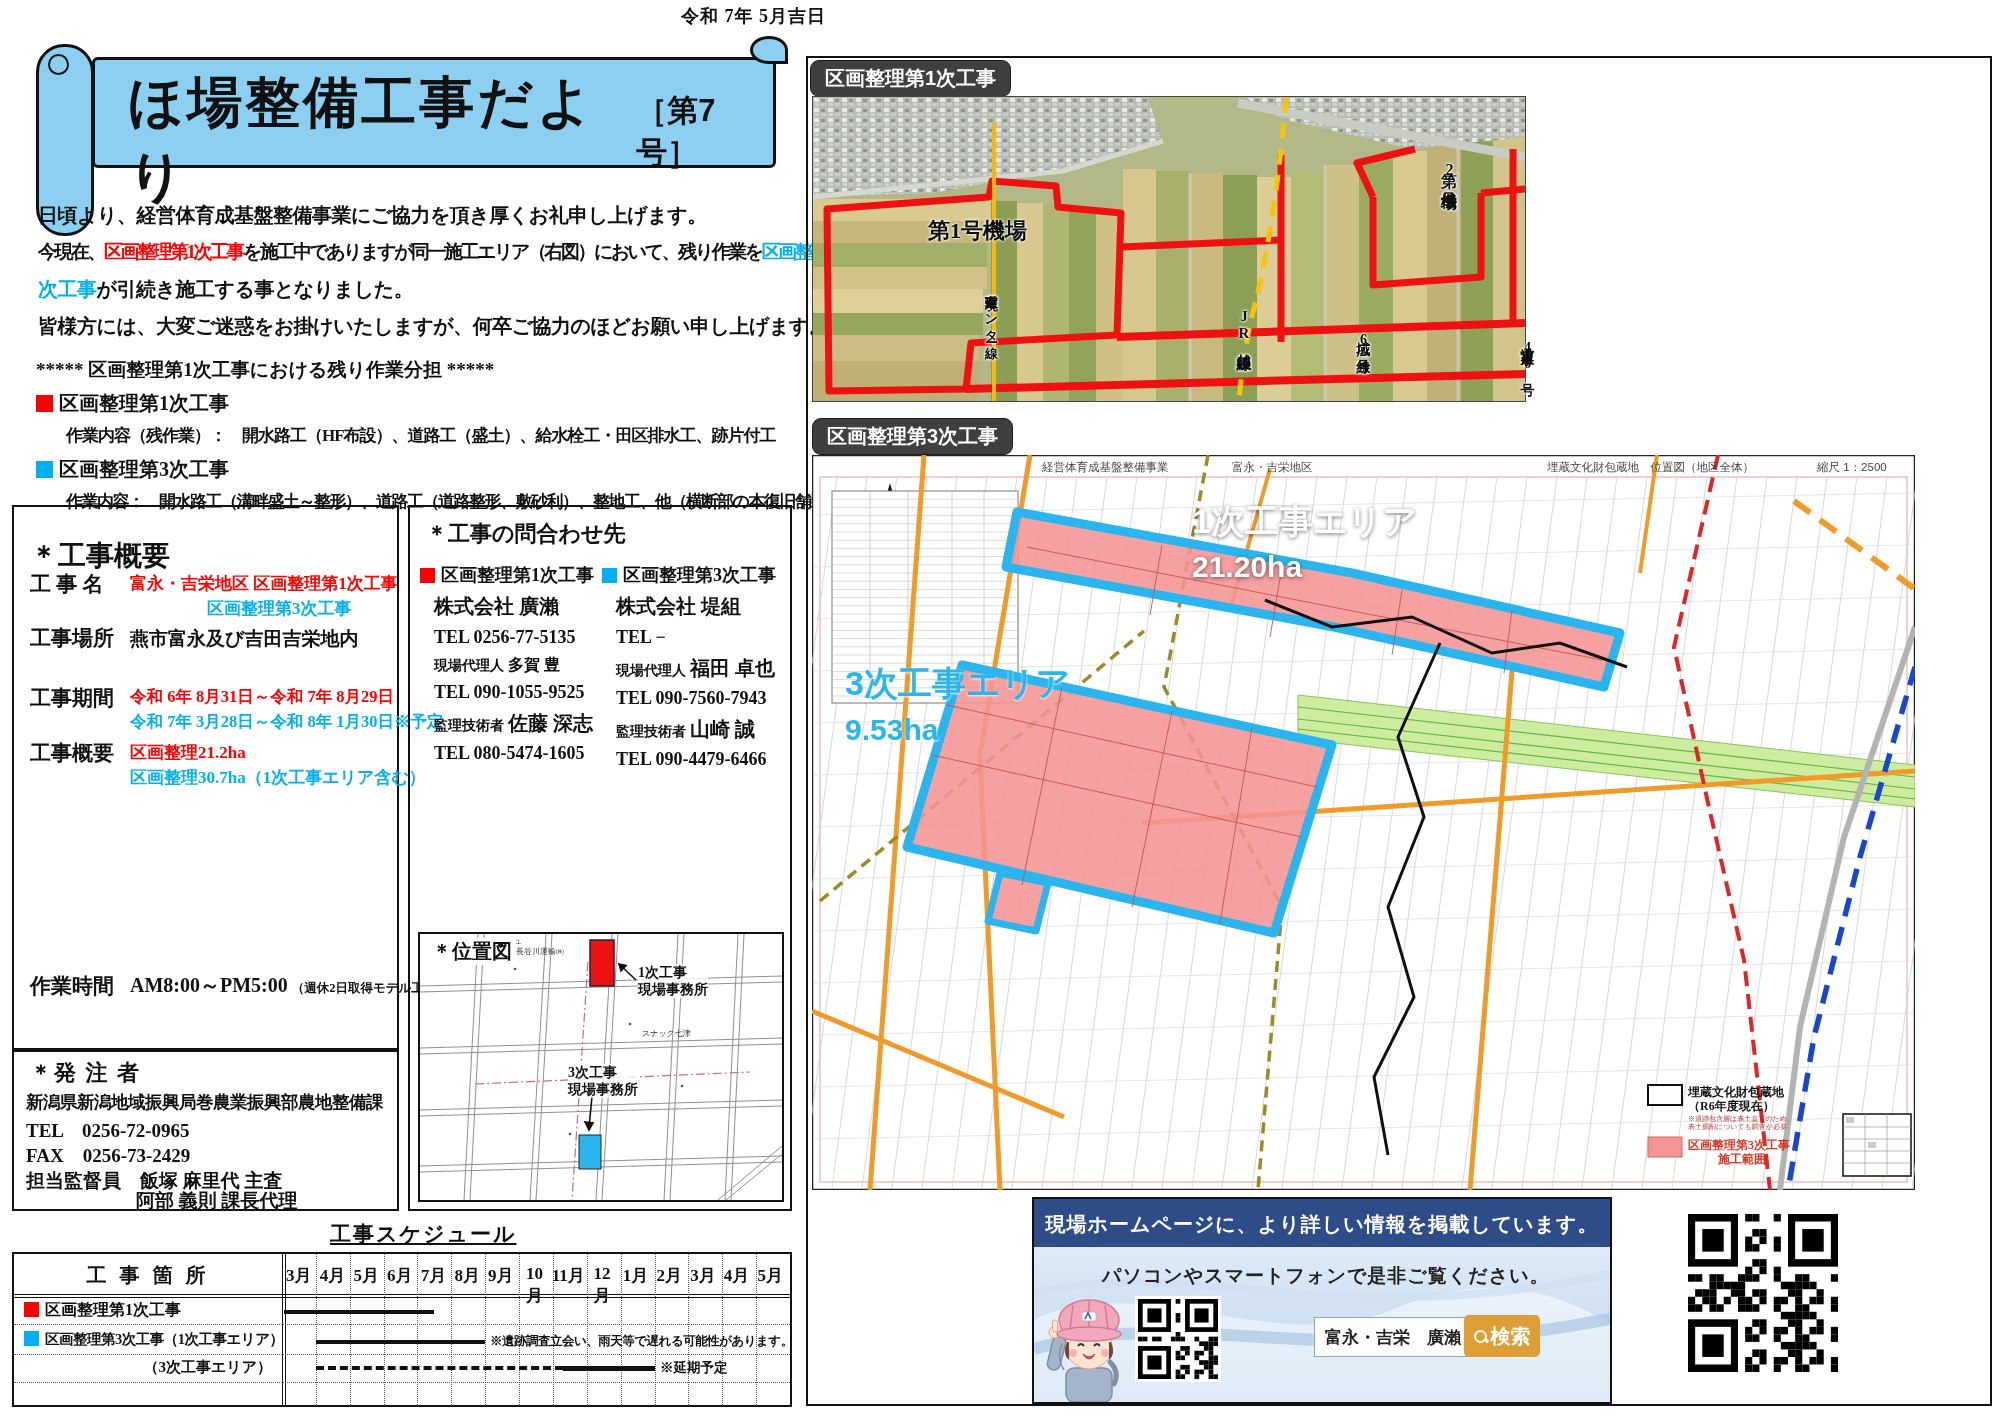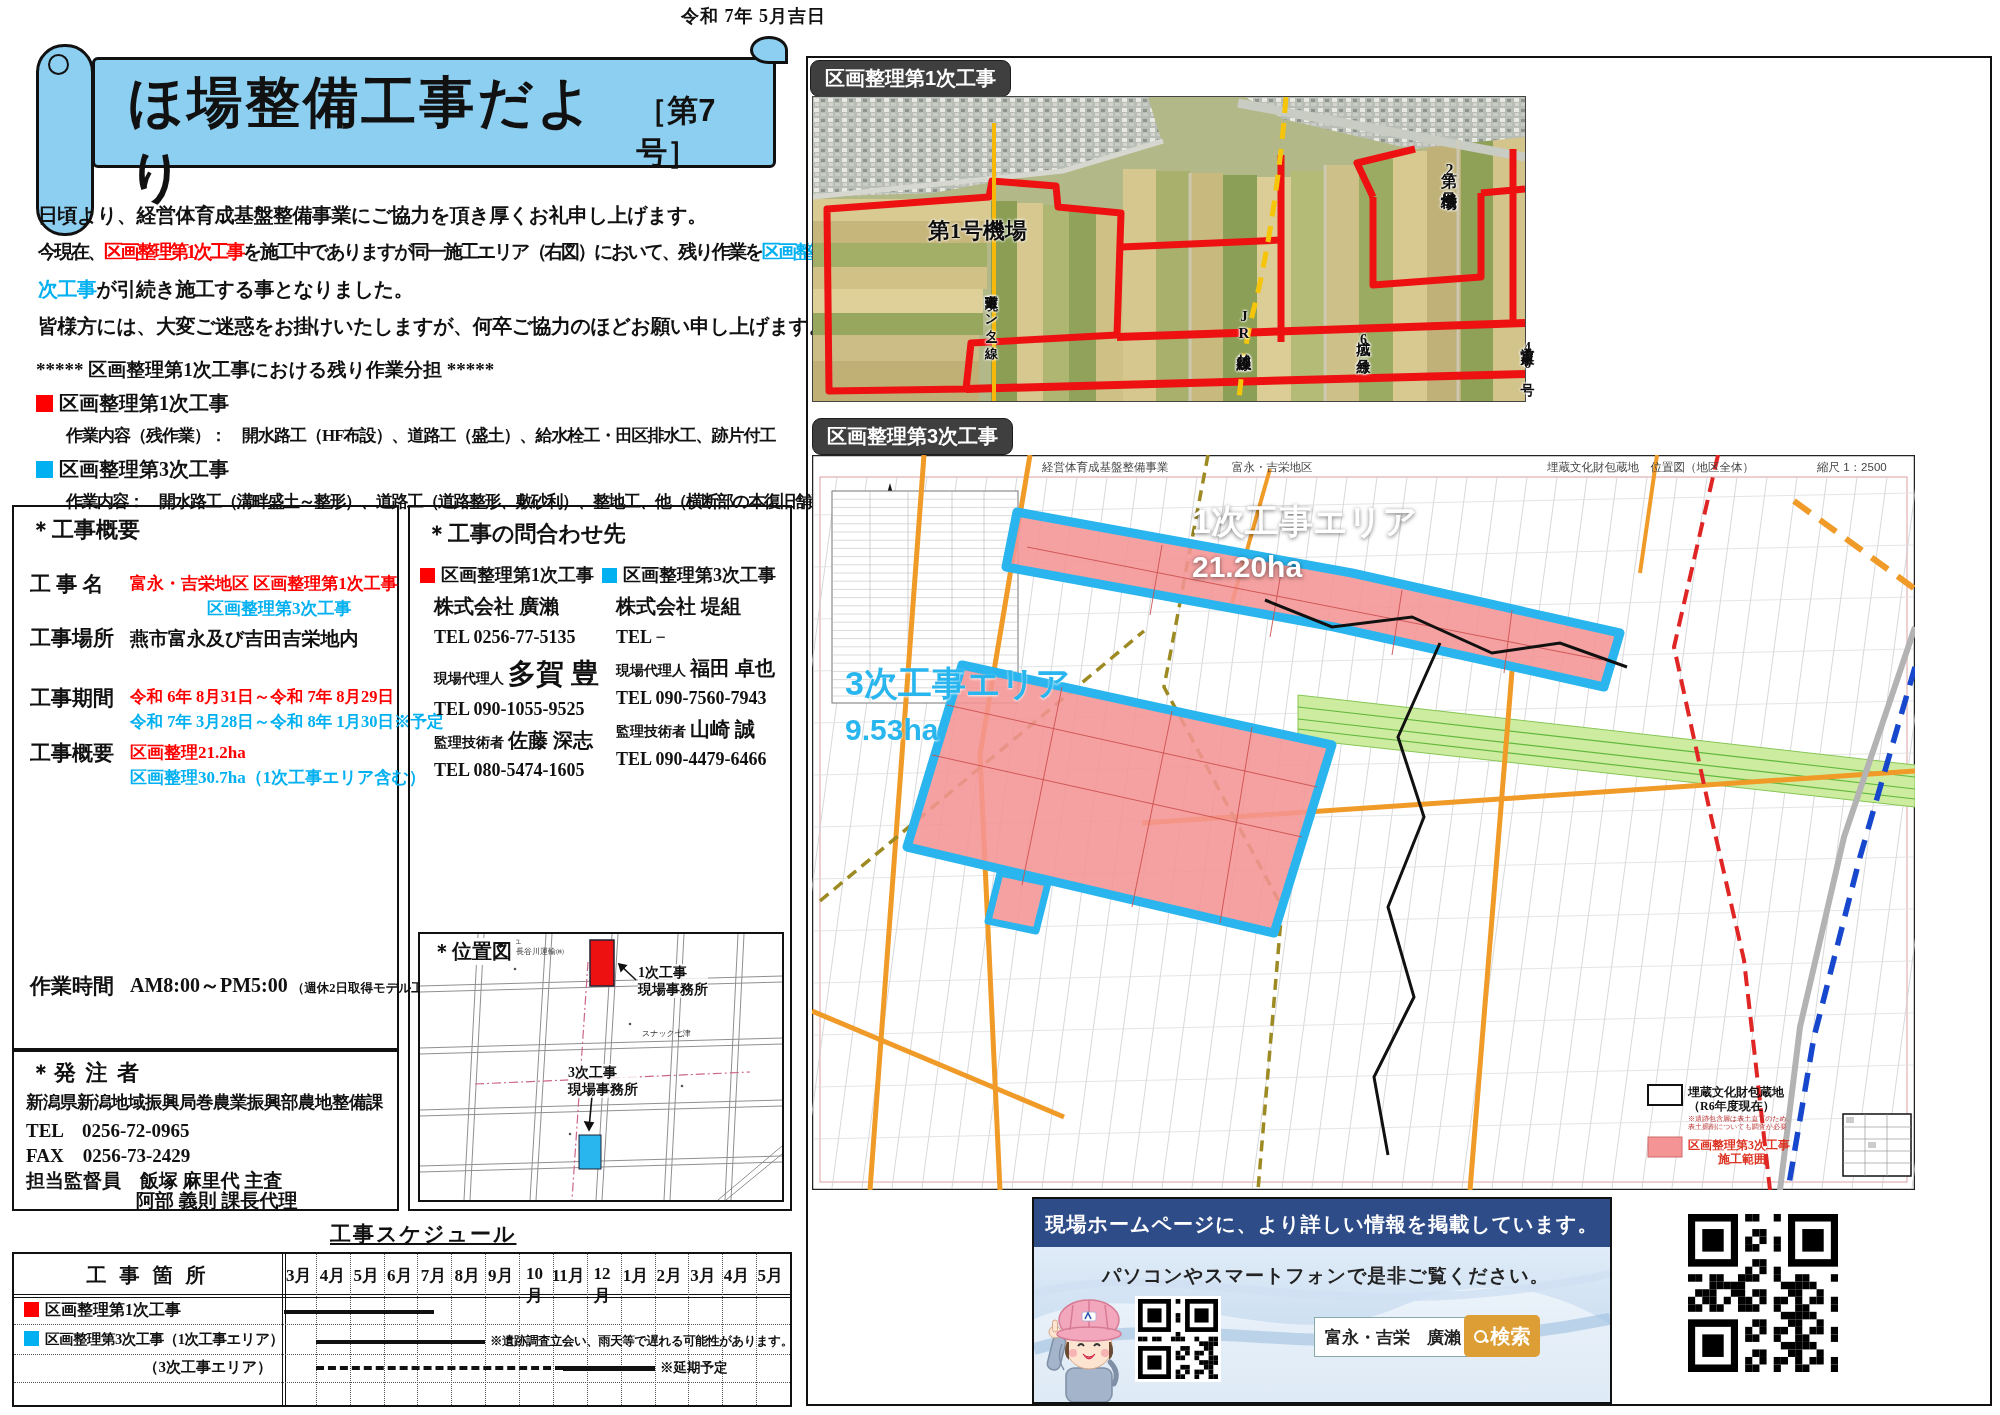--- a/index.html
+++ b/index.html
@@ -56,21 +56,21 @@
   <div class="abs b serif" style="left:36px;top:390px;font-size:20px;">
     <span class="sq r"></span><span>区画整理第1次工事</span>
   </div>
   <div class="abs b serif" style="left:66px;top:424px;font-size:17px;letter-spacing:-1px;white-space:nowrap;">作業内容（残作業）：　開水路工（HF布設）、道路工（盛土）、給水栓工・田区排水工、跡片付工</div>
   <div class="abs b serif" style="left:36px;top:456px;font-size:20px;">
     <span class="sq c"></span><span>区画整理第3次工事</span>
   </div>
   <div class="abs b serif" style="left:66px;top:490px;font-size:17px;letter-spacing:-1.5px;white-space:nowrap;">作業内容：　開水路工（溝畔盛土～整形）、道路工（道路整形、敷砂利）、整地工、他（横断部の本復旧舗装）</div>
 
   <div class="abs box" style="left:12px;top:505px;width:383px;height:543px;">
-    <div class="abs b serif" style="left:16px;top:8px;font-size:22px;">＊工事概要</div>
+    <div class="abs b serif" style="left:16px;top:30px;font-size:28px;">＊工事概要</div>
     <div class="abs b serif" style="left:16px;top:63px;font-size:21px;">工 事 名</div>
     <div class="abs b serif red" style="left:116px;top:65px;font-size:17px;white-space:nowrap;">富永・吉栄地区 区画整理第1次工事</div>
     <div class="abs b serif cyan" style="left:193px;top:90px;font-size:17px;">区画整理第3次工事</div>
     <div class="abs b serif" style="left:16px;top:117px;font-size:21px;">工事場所</div>
     <div class="abs b serif" style="left:116px;top:119px;font-size:19px;">燕市富永及び吉田吉栄地内</div>
     <div class="abs b serif" style="left:16px;top:177px;font-size:21px;">工事期間</div>
     <div class="abs b serif red" style="left:116px;top:179px;font-size:16.5px;white-space:nowrap;">令和 6年 8月31日～令和 7年 8月29日</div>
     <div class="abs b serif cyan" style="left:116px;top:204px;font-size:16.5px;white-space:nowrap;">令和 7年 3月28日～令和 8年 1月30日※予定</div>
     <div class="abs b serif" style="left:16px;top:232px;font-size:21px;">工事概要</div>
     <div class="abs b serif red" style="left:116px;top:234px;font-size:17px;">区画整理21.2ha</div>
@@ -91,21 +91,21 @@
     <div class="abs b serif" style="left:122px;top:138px;font-size:19px;">阿部 義則 課長代理</div>
   </div>
 
   <div class="abs box" style="left:408px;top:505px;width:380px;height:702px;">
     <div class="abs b serif" style="left:16px;top:12px;font-size:22px;">＊工事の問合わせ先</div>
 
     <div class="abs" style="left:10px;top:56px;width:178px;">
       <div class="b serif" style="font-size:18px;white-space:nowrap;"><span class="sq r" style="width:15px;height:15px;"></span><span>区画整理第1次工事</span></div>
       <div class="b serif" style="font-size:20px;margin:6px 0 0 14px;">株式会社 廣瀨</div>
       <div class="b serif" style="font-size:18px;margin:7px 0 0 14px;">TEL  0256-77-5135</div>
-      <div style="margin:7px 0 0 14px;white-space:nowrap;"><span class="b serif" style="font-size:14px;">現場代理人</span> <span class="b serif" style="font-size:28px;">多賀 豊</span></div>
+      <div style="margin:7px 0 0 14px;white-space:nowrap;"><span class="b serif" style="font-size:14px;">現場代理人</span> <span class="b serif" style="font-size:16px;">多賀 豊</span></div>
       <div class="b serif" style="font-size:18px;margin:6px 0 0 14px;">TEL  090-1055-9525</div>
       <div style="margin:7px 0 0 14px;white-space:nowrap;"><span class="b serif" style="font-size:14px;">監理技術者</span> <span class="b serif" style="font-size:20px;">佐藤 深志</span></div>
       <div class="b serif" style="font-size:18px;margin:6px 0 0 14px;">TEL  080-5474-1605</div>
     </div>
 
     <div class="abs" style="left:192px;top:56px;width:182px;">
       <div class="b serif" style="font-size:18px;white-space:nowrap;"><span class="sq c" style="width:15px;height:15px;"></span><span>区画整理第3次工事</span></div>
       <div class="b serif" style="font-size:20px;margin:6px 0 0 14px;">株式会社 堤組</div>
       <div class="b serif" style="font-size:18px;margin:7px 0 0 14px;">TEL  −</div>
       <div style="margin:7px 0 0 14px;white-space:nowrap;"><span class="b serif" style="font-size:14px;">現場代理人</span> <span class="b serif" style="font-size:20px;">福田 卓也</span></div>

